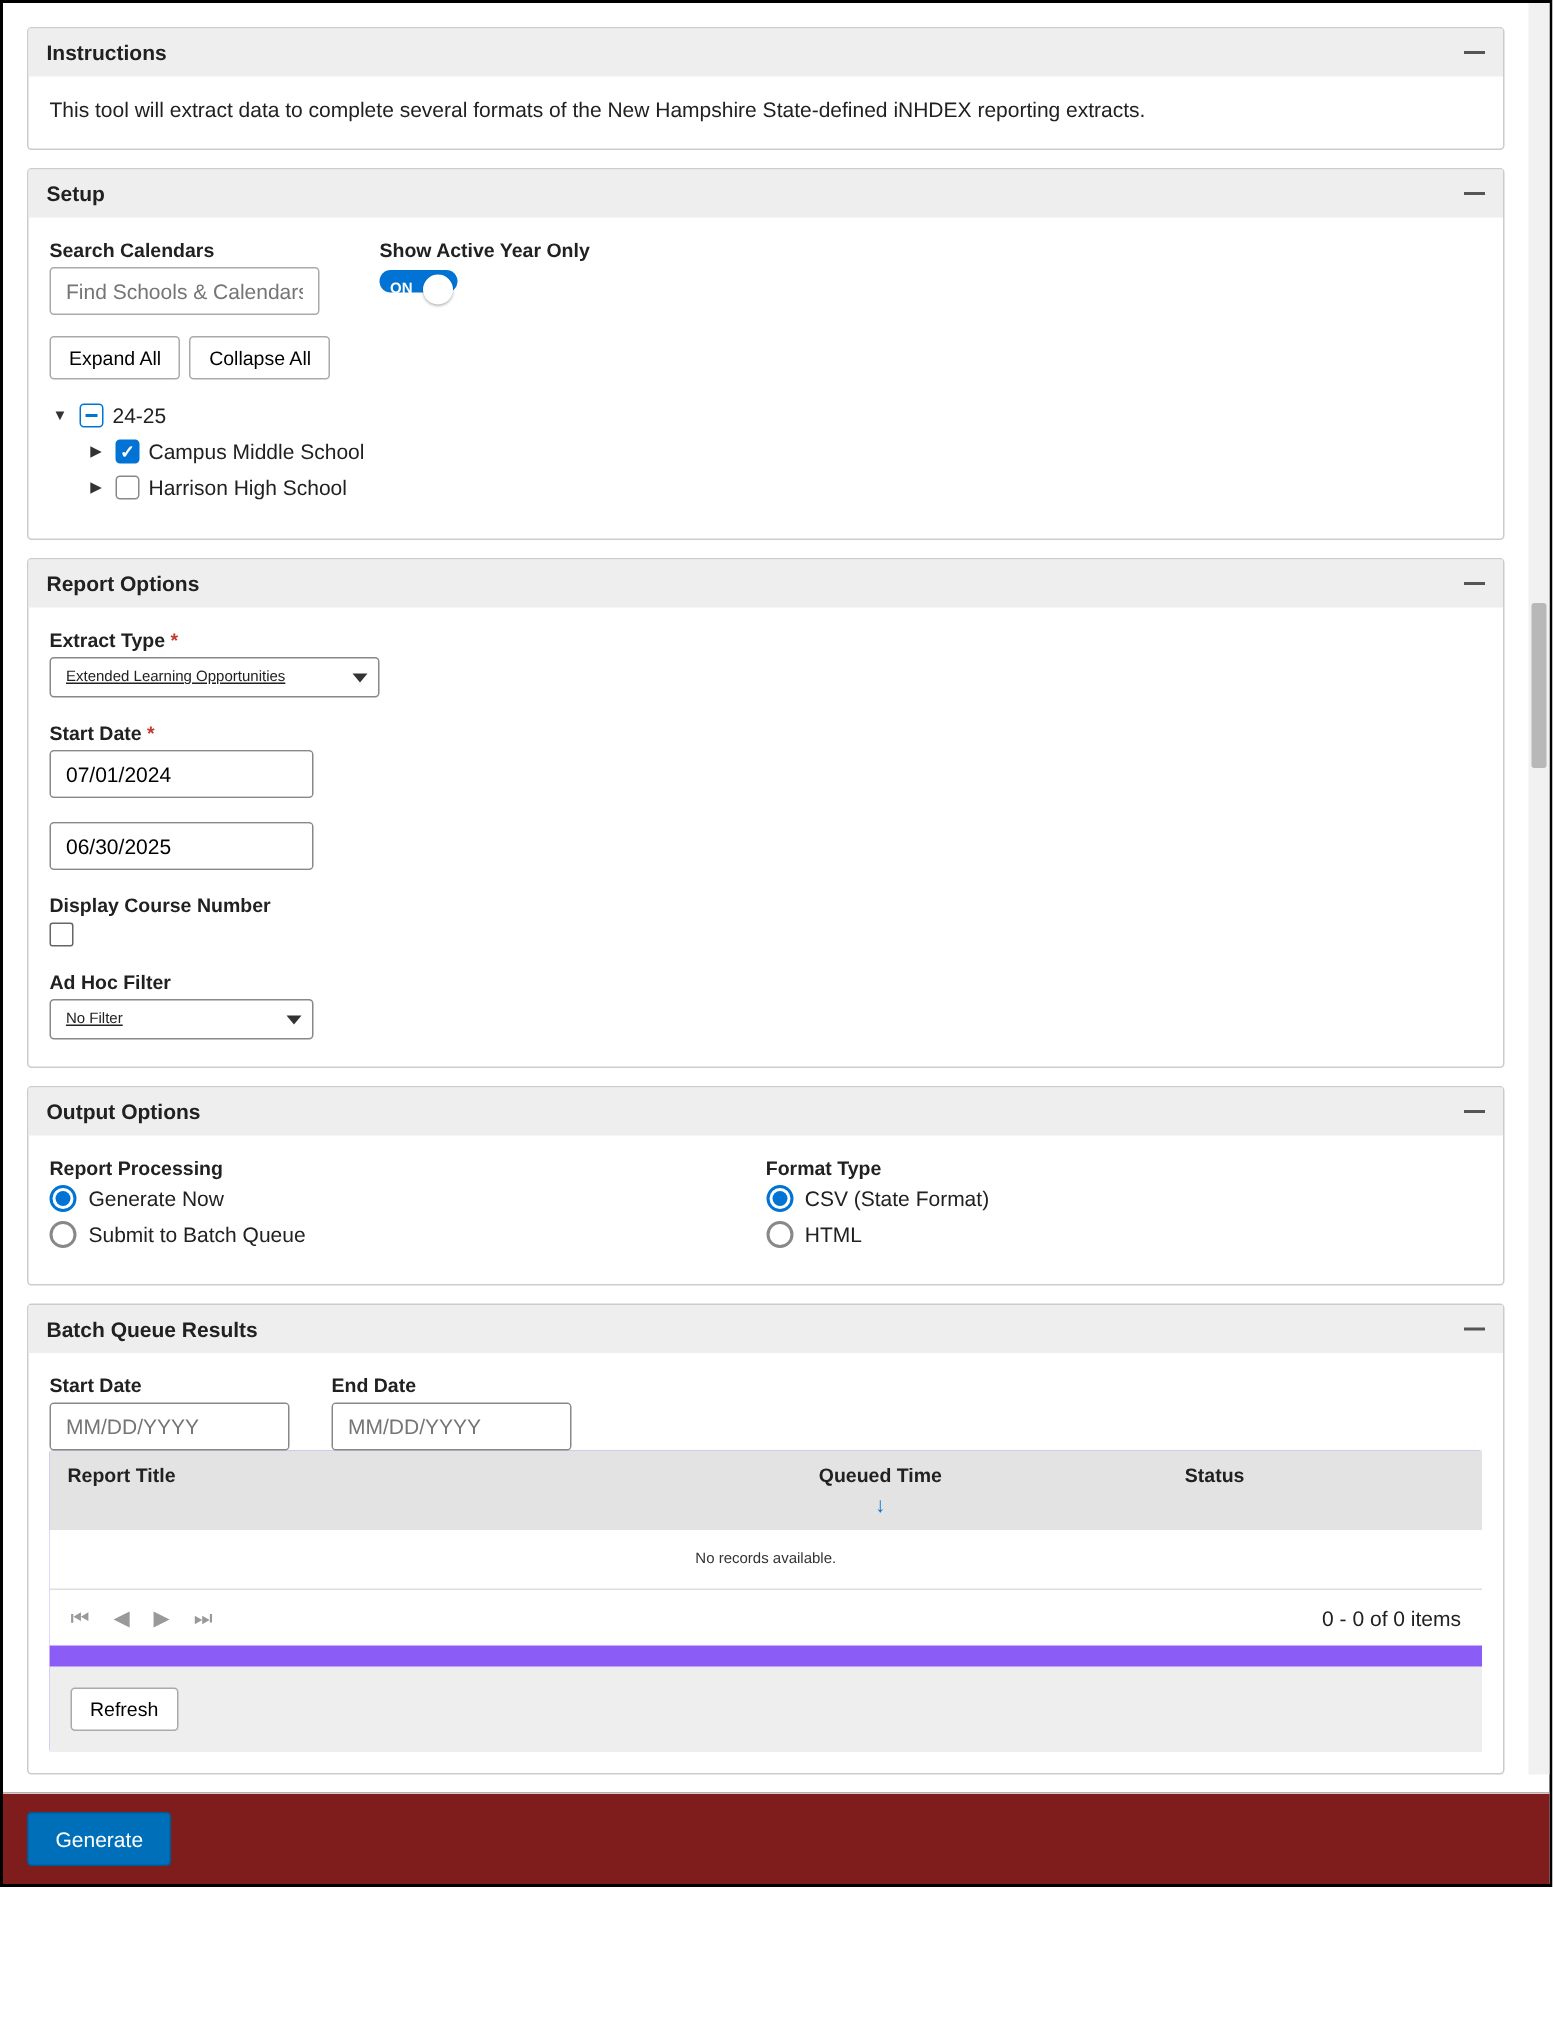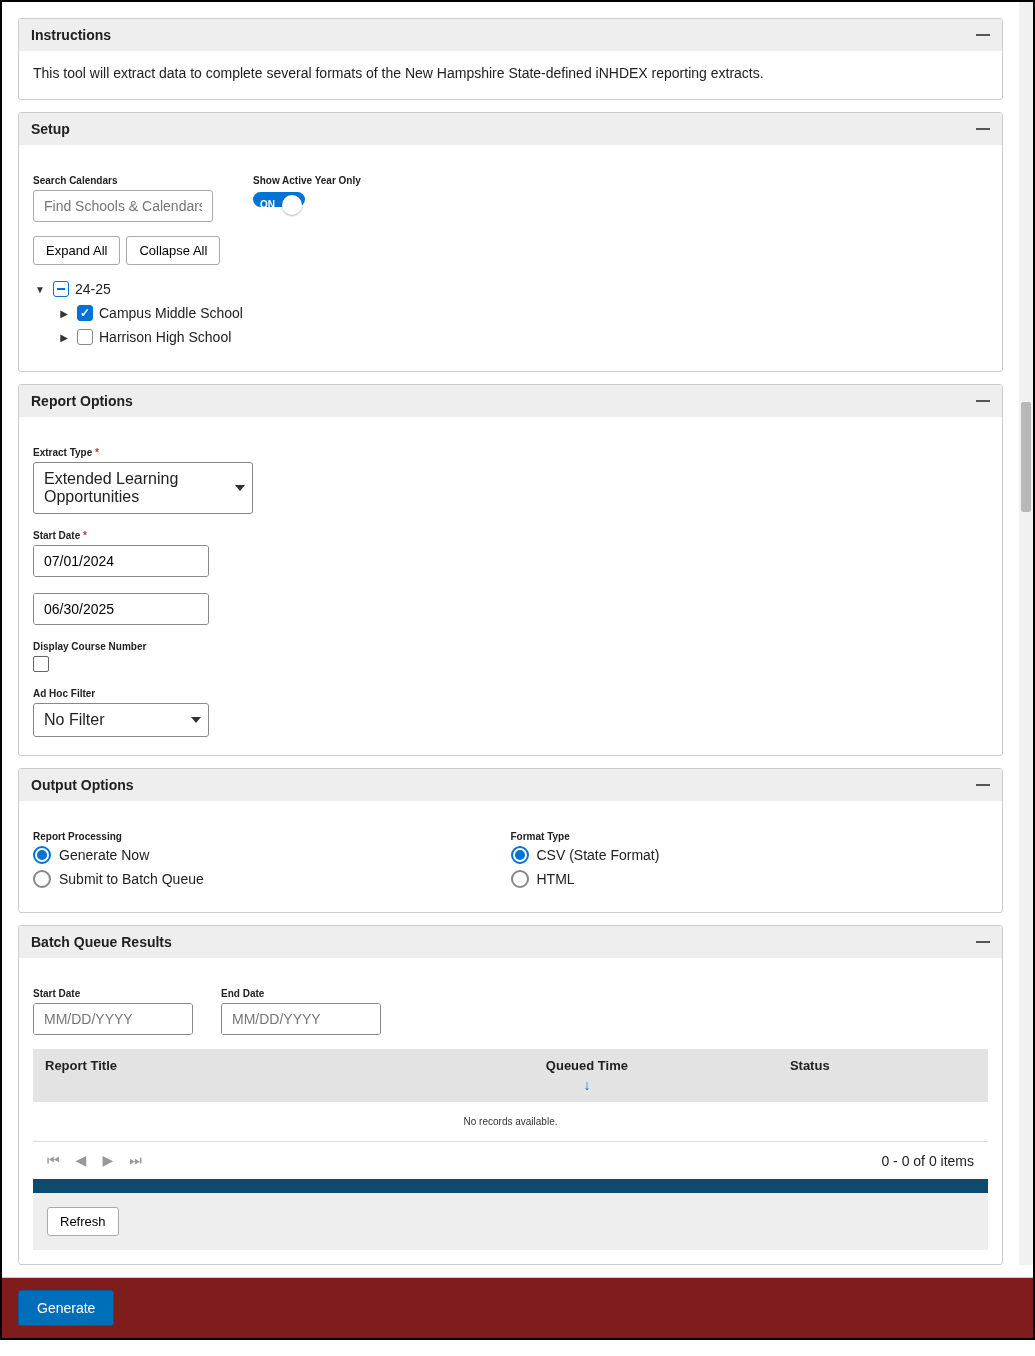--- a/index.html
+++ b/index.html
@@ -81,25 +81,24 @@
     align-items: center;
     cursor: pointer;
   }
   .section-body {
     padding: 14px 14px 18px 14px;
   }
   .collapse-icon {
     width: 14px; height: 2px; background: #555;
   }
   .label {
-    font-size: 10px;
+    font-size: 13px;
     font-weight: bold;
     display: block;
     margin-bottom: 4px;
-    margin-top: 16px;
   }
   .req { color: #c0392b; font-weight: bold; }
   .row { display: flex; gap: 40px; align-items: flex-start; margin-bottom: 10px; }
   .search-input {
     width: 180px;
     padding: 7px 10px;
     border: 1px solid #aaa;
     border-radius: 3px;
     font-size: 14px;
   }
@@ -153,24 +152,25 @@
 
   .select-wrap {
     width: 220px;
     position: relative;
   }
   .select {
     width: 100%;
     padding: 7px 28px 7px 10px;
     border: 1px solid #888;
     border-radius: 3px;
-    font-size: 16px;
+    font-size: 10px;
     background: #fff;
     cursor: pointer;
     appearance: none;
+    text-decoration: underline;
   }
   .select-arrow {
     position: absolute; right: 8px; top: 50%; transform: translateY(-50%);
     width: 0; height: 0; border-left: 5px solid transparent; border-right: 5px solid transparent;
     border-top: 6px solid #333; pointer-events: none;
   }
   .date-wrap {
     display: flex;
     width: 176px;
     border: 1px solid #888;
@@ -390,21 +390,21 @@
           </div>
           <div>
             <span class="label">End Date</span>
             <div class="date-wrap" style="width:160px;">
               <input class="date-input" placeholder="MM/DD/YYYY" style="">
 
             </div>
           </div>
         </div>
 
-        <div class="queue-area" style="margin-top:14px; background:#0c4a6e; padding:0;">
+        <div class="queue-area" style="background:#8b5cf6; padding:0;">
           <div class="grid" style="margin-top:0; border:none;">
             <div class="grid-header">
               <div class="gcol-title">Report Title</div>
               <div class="gcol-queue">
                 <span>Queued Time</span>
                 <span class="sort-arrow">↓</span>
               </div>
               <div class="gcol-status">Status</div>
             </div>
             <div style="background:#fff;">

